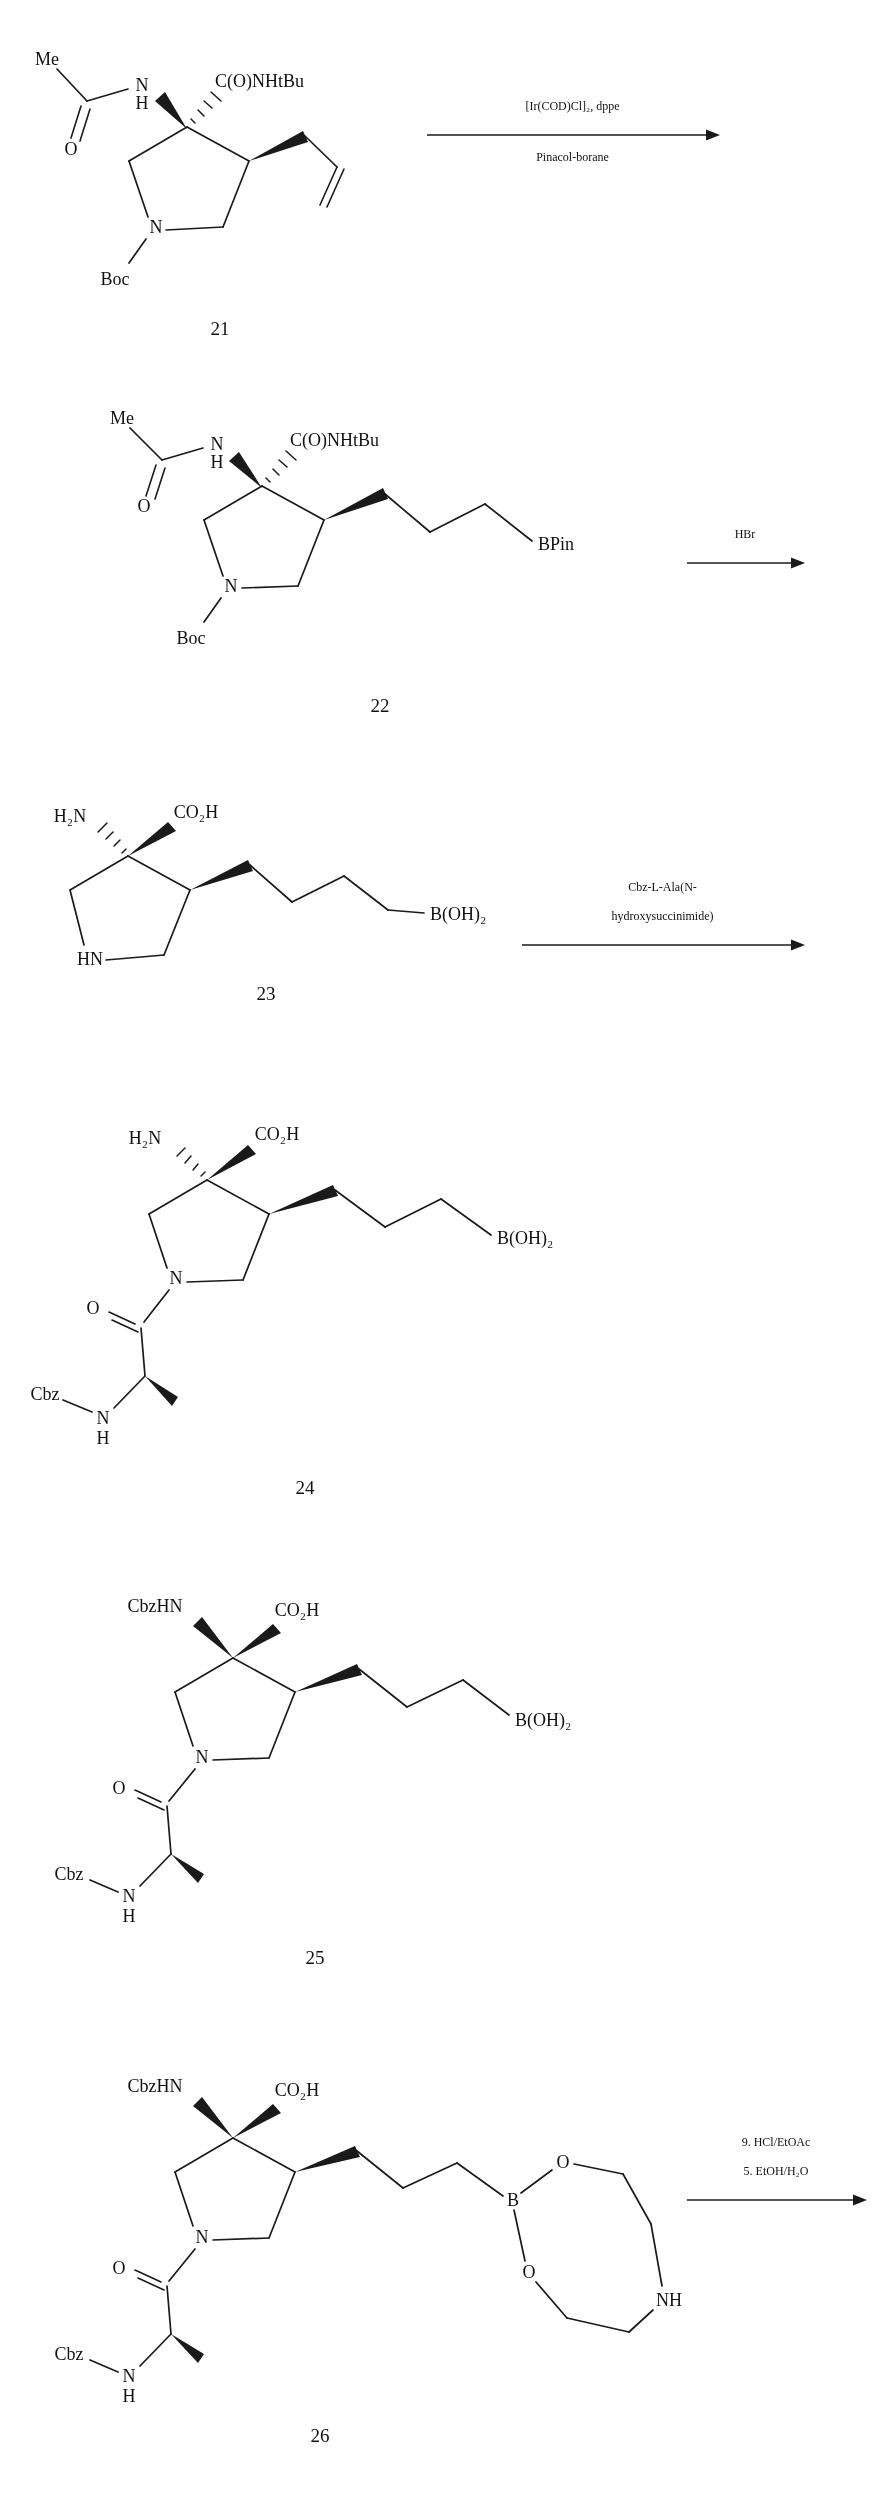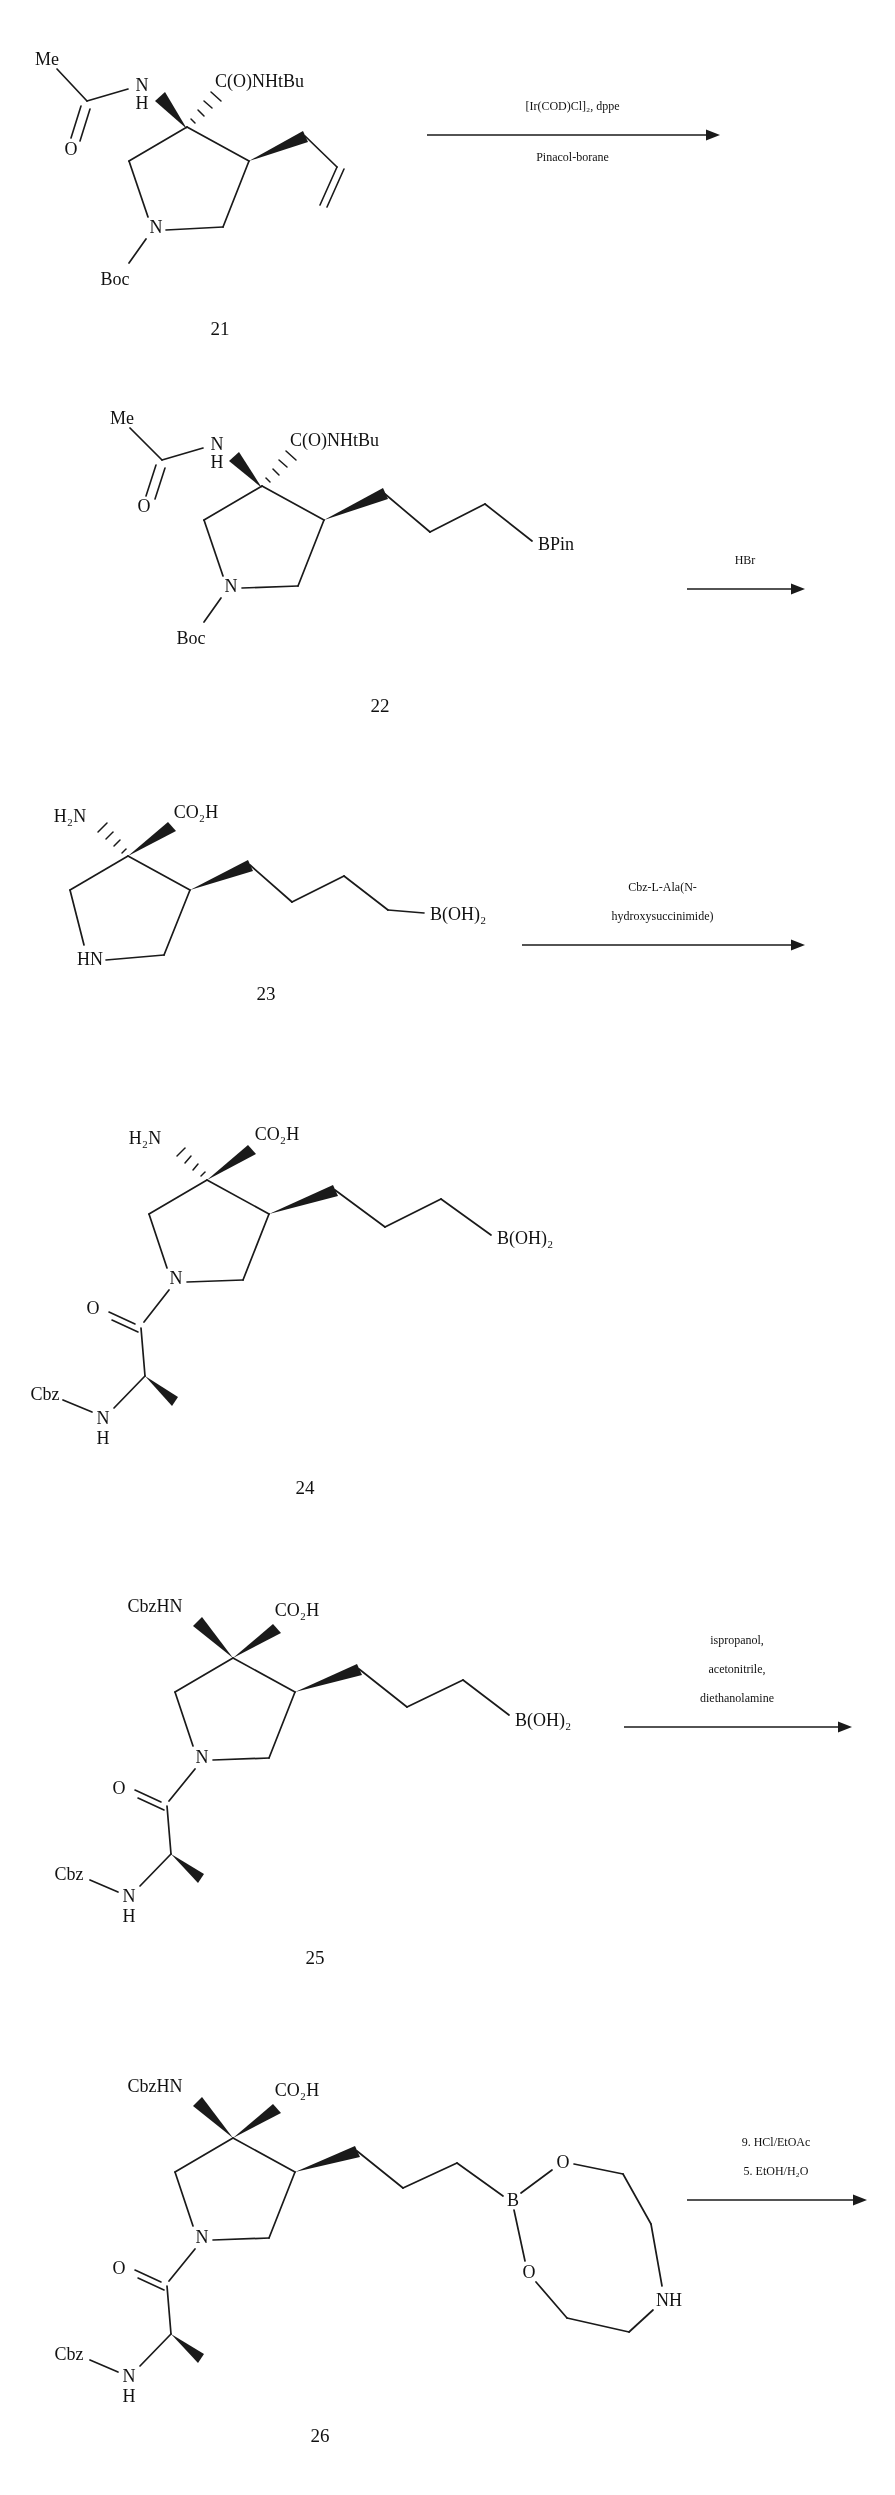--- a/index.html
+++ b/index.html
@@ -90,21 +90,21 @@
     <text x="147" y="70" text-anchor="middle">N</text>
     <text x="147" y="88" text-anchor="middle">H</text>
     <text x="74" y="132" text-anchor="middle">O</text>
     <text x="220" y="66">C(O)NHtBu</text>
     <text x="161" y="212" text-anchor="middle">N</text>
     <text x="121" y="264" text-anchor="middle">Boc</text>
     <text x="468" y="170">BPin</text>
     <text class="num" x="310" y="332" text-anchor="middle">22</text>
   </svg>
 
-  <div class="rxn-step" style="left:685px;top:516px;width:120px">
+  <div class="rxn-step" style="left:685px;top:490px;width:120px">
     <div class="cond">HBr</div>
     <svg class="arrow-svg" width="120" height="16">
       <line x1="2" y1="8" x2="109" y2="8"></line>
       <polygon points="120,8 106,2.5 106,13.5"></polygon>
     </svg>
   </div>
 
   <svg class="struct" style="left:10px;top:748px" width="560" height="240">
     <g>
       <line class="tick" x1="112" y1="75" x2="116" y2="71"></line>
@@ -200,29 +200,20 @@
     <text x="292" y="34" text-anchor="middle">CO₂H</text>
     <text x="197" y="181" text-anchor="middle">N</text>
     <text x="114" y="212" text-anchor="middle">O</text>
     <text x="64" y="298" text-anchor="middle">Cbz</text>
     <text x="124" y="320" text-anchor="middle">N</text>
     <text x="124" y="340" text-anchor="middle">H</text>
     <text x="510" y="144">B(OH)₂</text>
     <text class="num" x="310" y="382" text-anchor="middle">25</text>
   </svg>
 
-  <div class="rxn-step" style="left:622px;top:1596px;width:230px">
-    <div class="cond">ispropanol,</div>
-    <div class="cond">acetonitrile,</div>
-    <div class="cond">diethanolamine</div>
-    <svg class="arrow-svg" width="230" height="16">
-      <line x1="2" y1="8" x2="219" y2="8"></line>
-      <polygon points="230,8 216,2.5 216,13.5"></polygon>
-    </svg>
-  </div>
 
   <svg class="struct" style="left:5px;top:2032px" width="740" height="430">
     <g>
       <polygon points="228,76 188,44 197,35"></polygon>
       <polygon points="228,76 268,42 276,51"></polygon>
       <line x1="228" y1="76" x2="170" y2="110"></line>
       <line x1="170" y1="110" x2="188" y2="164"></line>
       <line x1="208" y1="178" x2="264" y2="176"></line>
       <line x1="264" y1="176" x2="290" y2="110"></line>
       <line x1="290" y1="110" x2="228" y2="76"></line>

